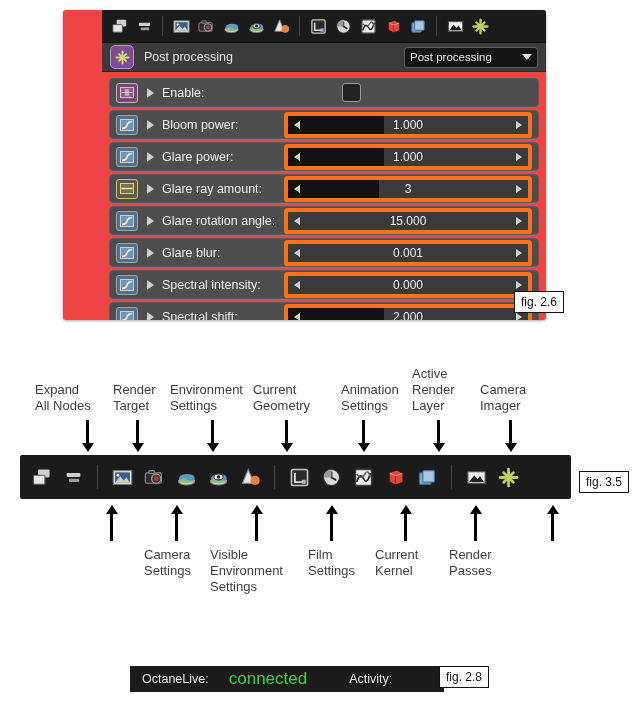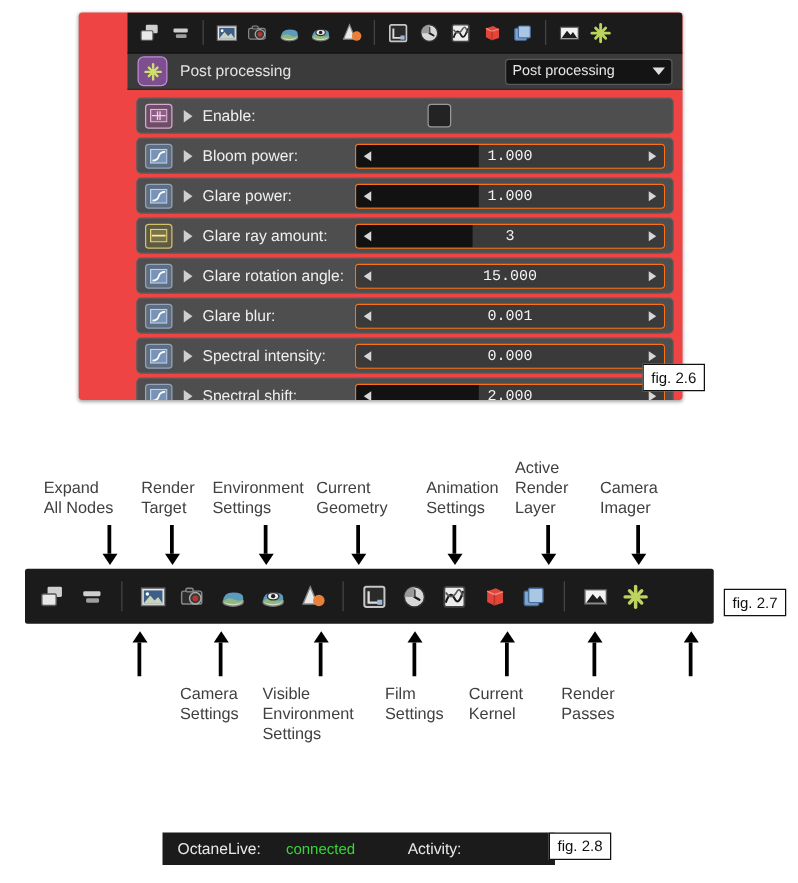--- a/index.html
+++ b/index.html
@@ -79,22 +79,22 @@
     width:0;height:0;margin:0 8px 0 9px;flex:none;
     border-top:5px solid transparent;border-bottom:5px solid transparent;
     border-left:7px solid #cfcfcf;
   }
   .prow-label{
     color:#efefef;font-size:12.5px;white-space:nowrap;
     width:122px;flex:none;
   }
   .slider{
     flex:1;height:18px;background:#2a2a2a;
-    border:1px solid #f97316;border-radius:3px;
-    position:relative;overflow:hidden;display:flex;align-items:center;font-family:Liberation Mono, monospace;
+    border:4px solid #f97316;border-radius:3px;
+    position:relative;overflow:hidden;display:flex;align-items:center;
   }
   .slider-fill{
     position:absolute;left:0;top:0;bottom:0;
     background:#121212;
   }
   .slider-rest{
     position:absolute;right:0;top:0;bottom:0;
     background:#3a3a3a;
   }
   .sl-arrow{position:relative;z-index:3;flex:none;margin:0 6px;}
@@ -145,21 +145,21 @@
   .arrow-down .head{border-top:9px solid #000;}
   .arrow-up .head{border-bottom:9px solid #000;}
 
   
   #fig28-bar{
     left:130px;top:666px;width:290px;height:26px;
     background:#1b1b1b;display:flex;align-items:center;
     padding:0 12px;gap:12px;
   }
   .st-lbl{color:#e9e9e9;font-size:12.5px;}
-  .st-val{font-size:12px;margin-left:8px;}
+  .st-val{font-size:17px;margin-left:8px;}
 
   .spell{
     border-bottom:2px dotted #d22;
     padding-bottom:0px;
   }
 </style>
 </head>
 <body>
 
 <div class="abs" id="fig26-panel">
@@ -609,21 +609,21 @@
         <rect x="12.5" y="8.8" width="6" height="2.4" rx="1.2"></rect>
         <rect x="8.8" y="2.8" width="2.4" height="5" rx="1.2" transform="rotate(45 10 10)"></rect>
         <rect x="8.8" y="12.2" width="2.4" height="5" rx="1.2" transform="rotate(45 10 10)"></rect>
         <rect x="8.8" y="2.8" width="2.4" height="5" rx="1.2" transform="rotate(-45 10 10)"></rect>
         <rect x="8.8" y="12.2" width="2.4" height="5" rx="1.2" transform="rotate(-45 10 10)"></rect>
         </g>
       </svg>
     </div>
   </div>
 
-<div class="abs figbox" style="left:579px;top:471px;">fig. 2.7</div>
+<div class="abs figbox" style="left:579px;top:471px;">fig. 3.5</div>
 
 <div class="abs" id="fig28-bar">
   <span class="st-lbl">OctaneLive:</span>
   <span class="st-val" id="live-status" style="color: rgb(58, 212, 58);">connected</span>
   <span class="st-lbl" style="margin-left:30px;">Activity:</span>
 </div>
 
 <div class="abs figbox" style="left:439px;top:666px;">fig. 2.8</div>
 
 </body></html>

